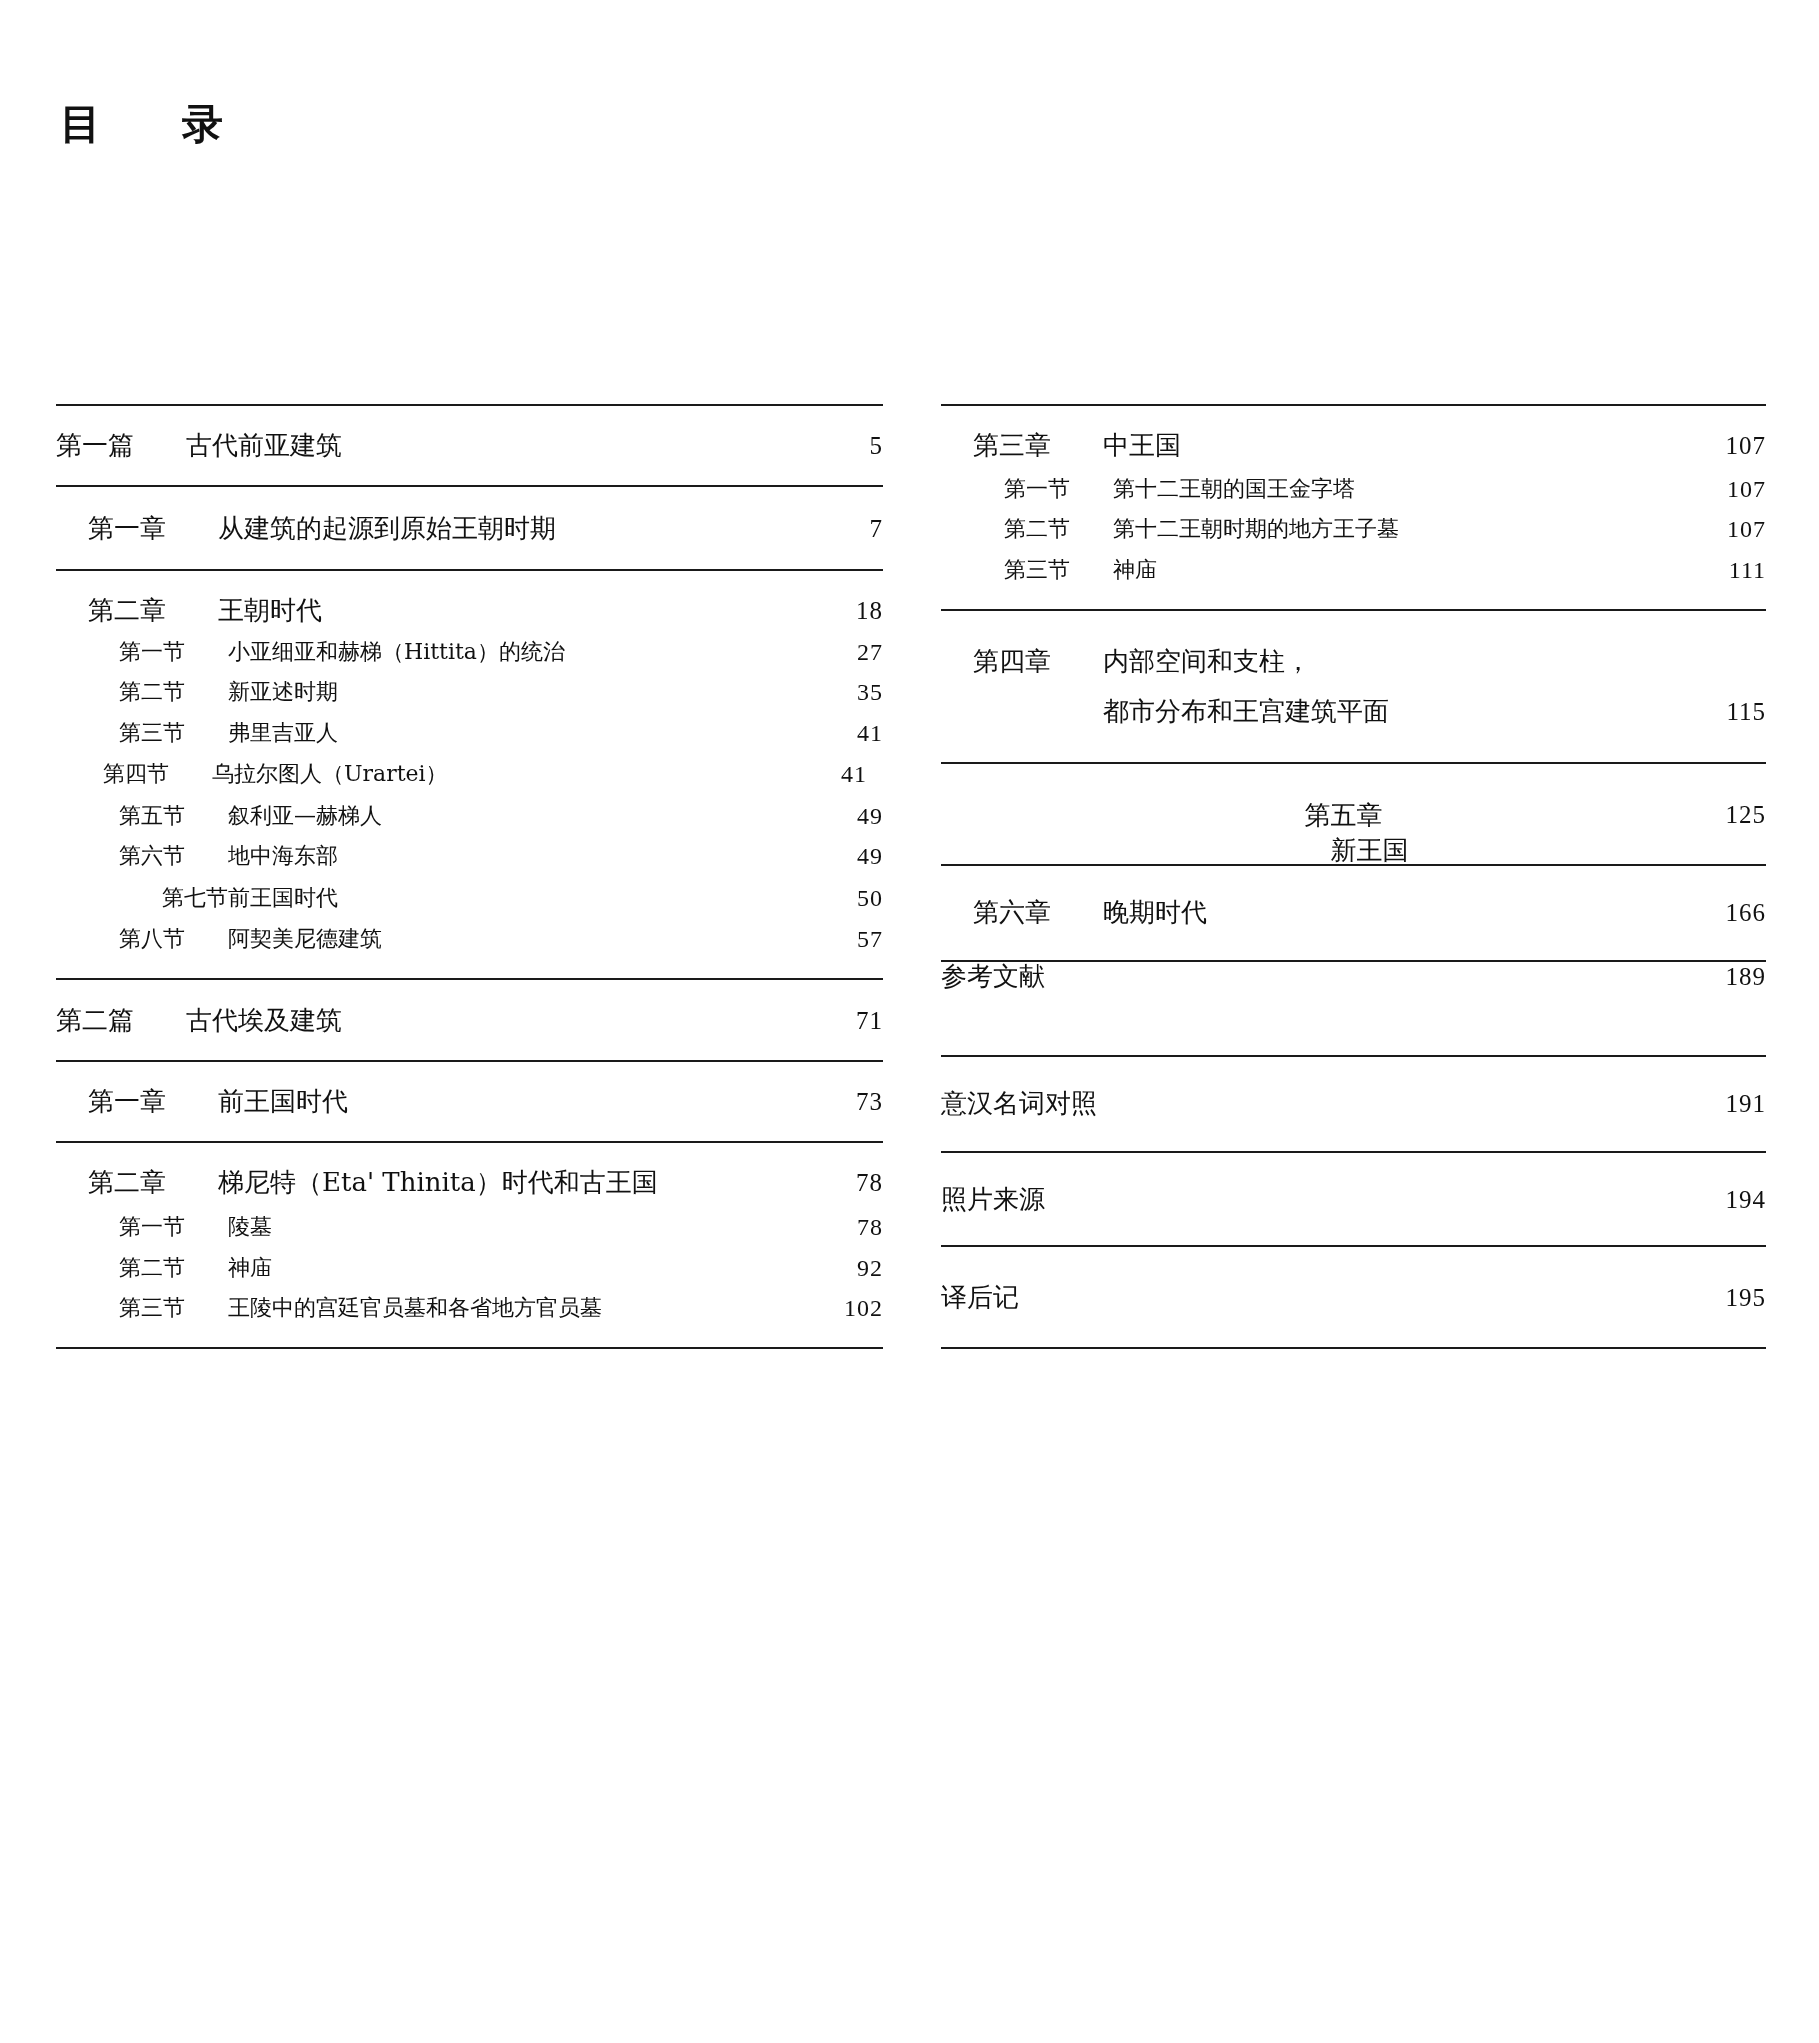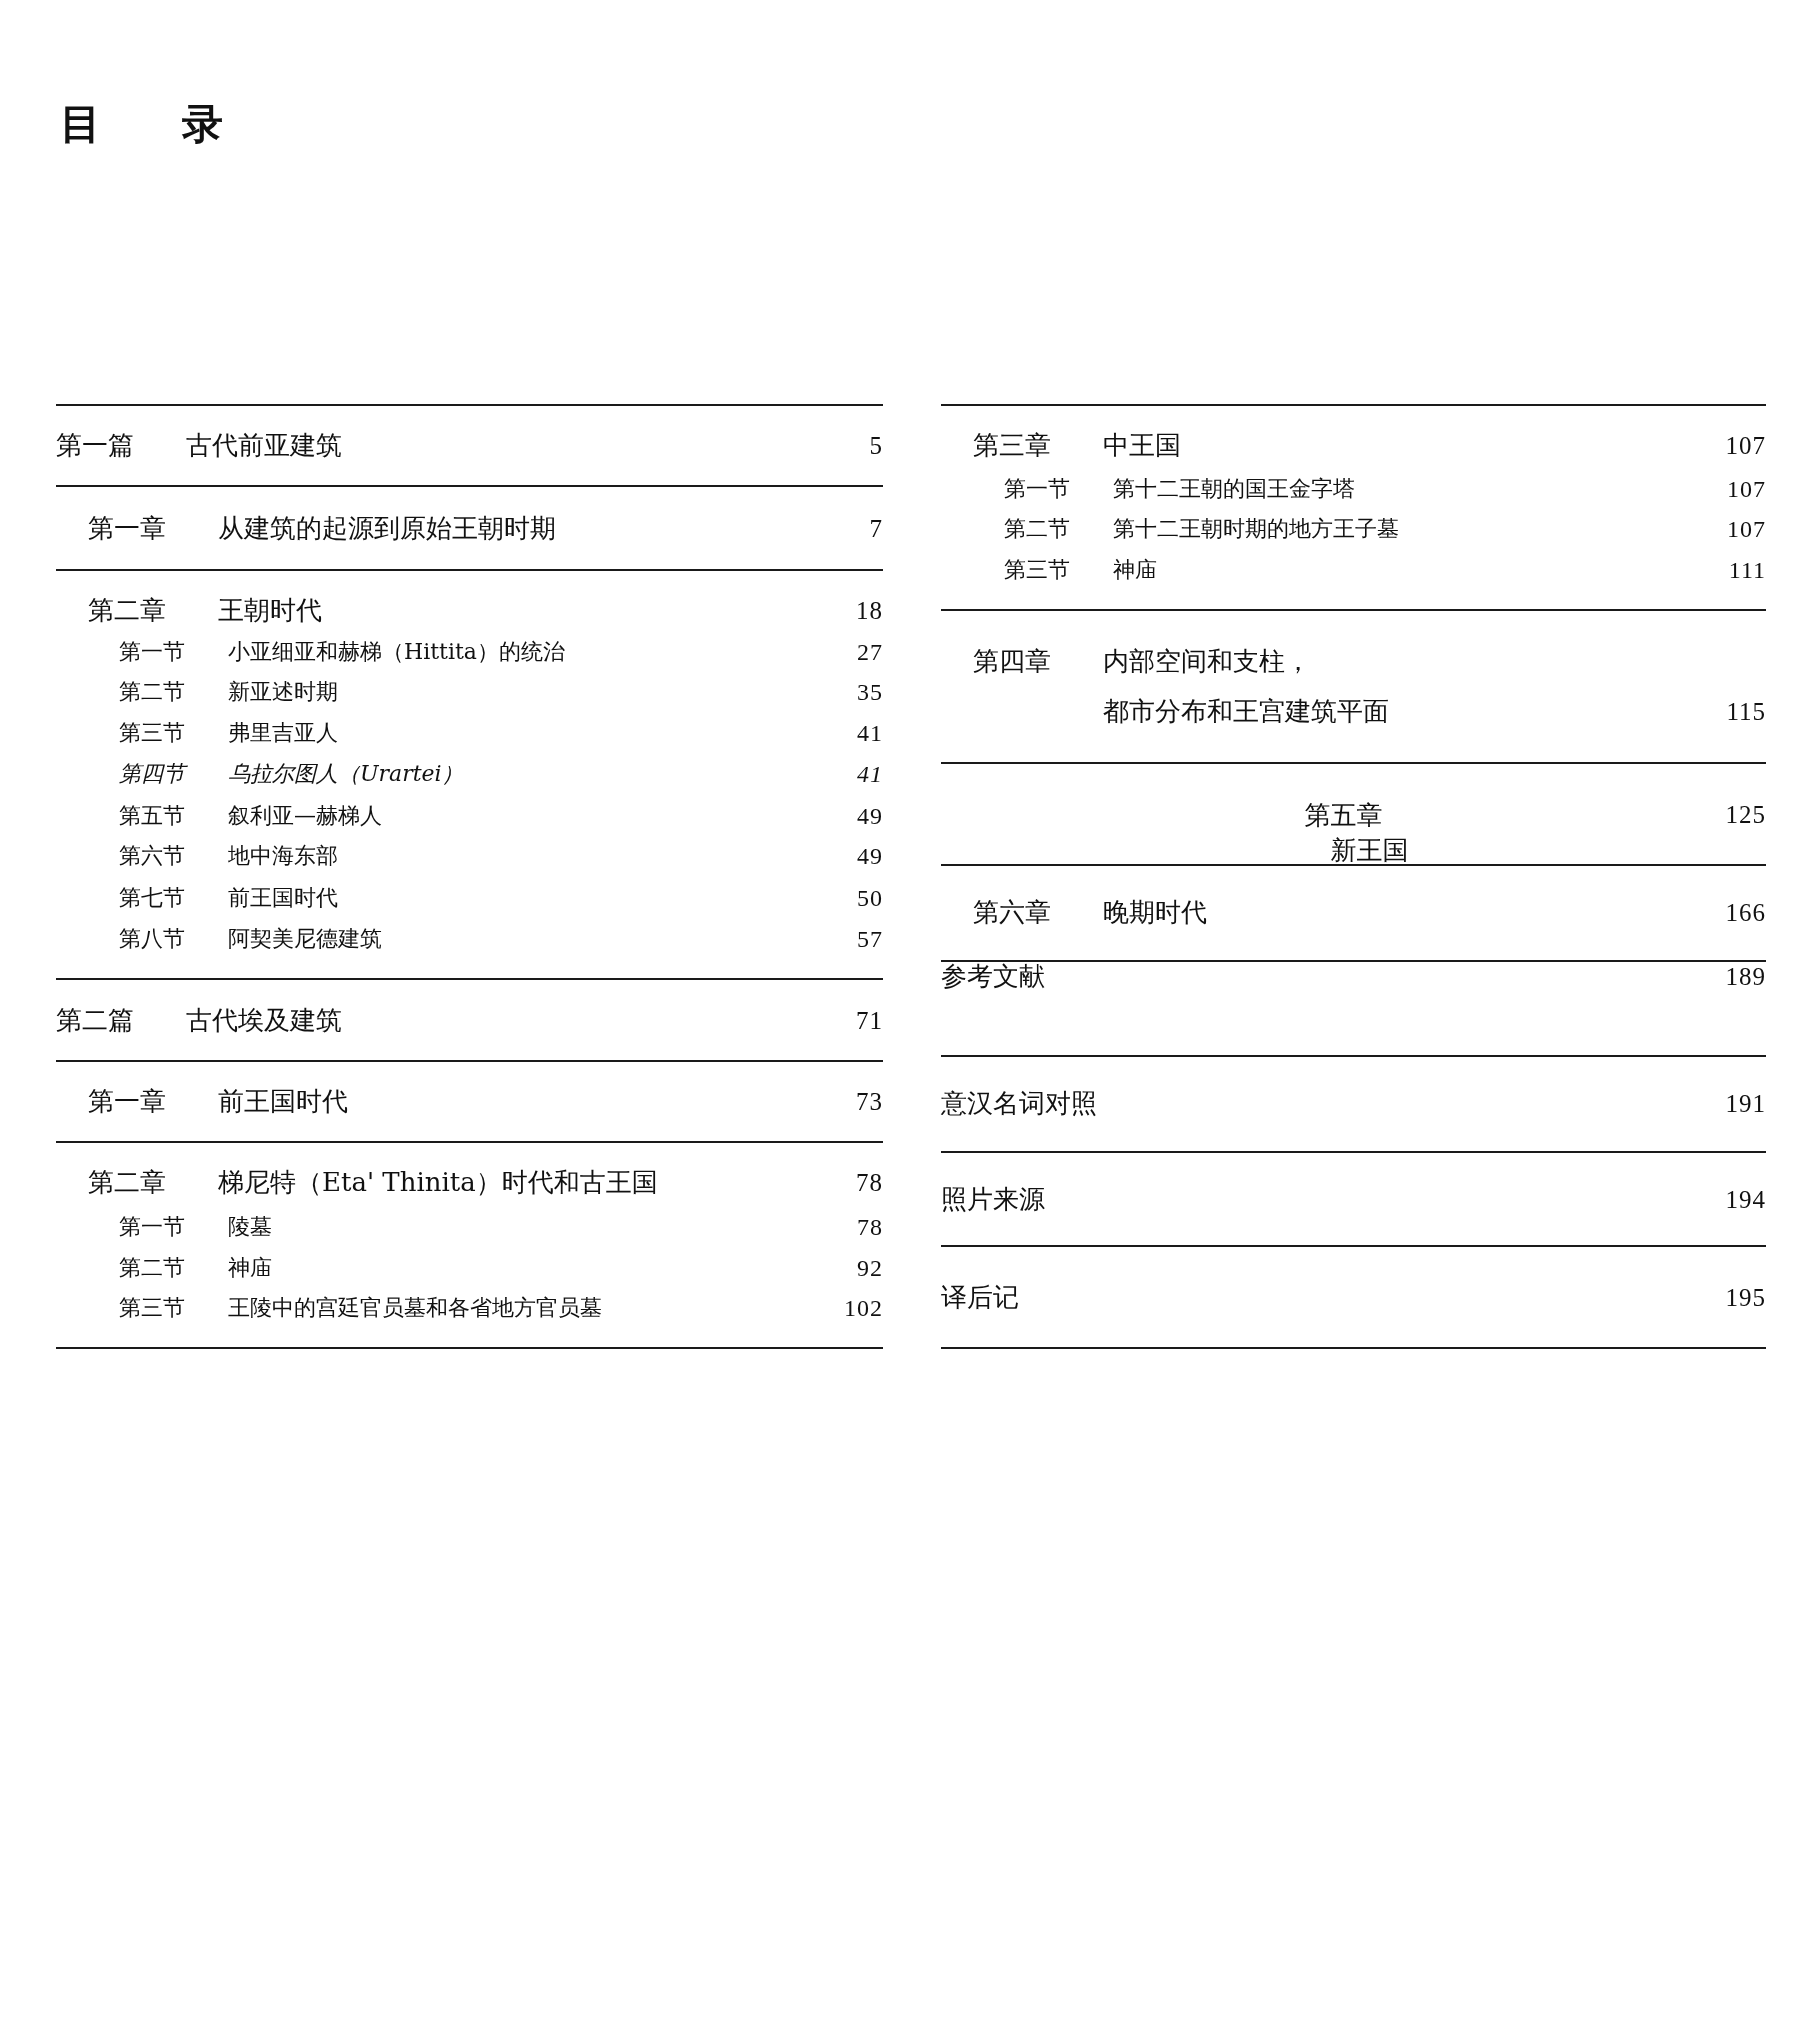--- a/index.html
+++ b/index.html
@@ -64,36 +64,36 @@
   <div class="row lv2" style="left:119px;width:764px;top:675px;">
     <span class="lbl">第二节</span>
     <span class="ttl">新亚述时期</span>
     <span class="num">35</span>
   </div>
   <div class="row lv2" style="left:119px;width:764px;top:716px;">
     <span class="lbl">第三节</span>
     <span class="ttl">弗里吉亚人</span>
     <span class="num">41</span>
   </div>
-  <div class="row lv2" style="left:119px;width:764px;top:757px;font-style:italic;">
+  <div class="row lv2" style="left:103px;width:764px;top:757px;">
     <span class="lbl">第四节</span>
     <span class="ttl">乌拉尔图人（Urartei）</span>
     <span class="num">41</span>
   </div>
   <div class="row lv2" style="left:119px;width:764px;top:799px;">
     <span class="lbl">第五节</span>
     <span class="ttl">叙利亚—赫梯人</span>
     <span class="num">49</span>
   </div>
   <div class="row lv2" style="left:119px;width:764px;top:839px;">
     <span class="lbl">第六节</span>
     <span class="ttl">地中海东部</span>
     <span class="num">49</span>
   </div>
-  <div class="row lv2" style="left:119px;width:764px;top:881px;">
+  <div class="row lv2" style="left:119px;width:764px;top:881px;text-align:right;">
     <span class="lbl">第七节</span>
     <span class="ttl">前王国时代</span>
     <span class="num">50</span>
   </div>
   <div class="row lv2" style="left:119px;width:764px;top:922px;">
     <span class="lbl">第八节</span>
     <span class="ttl">阿契美尼德建筑</span>
     <span class="num">57</span>
   </div>
 

